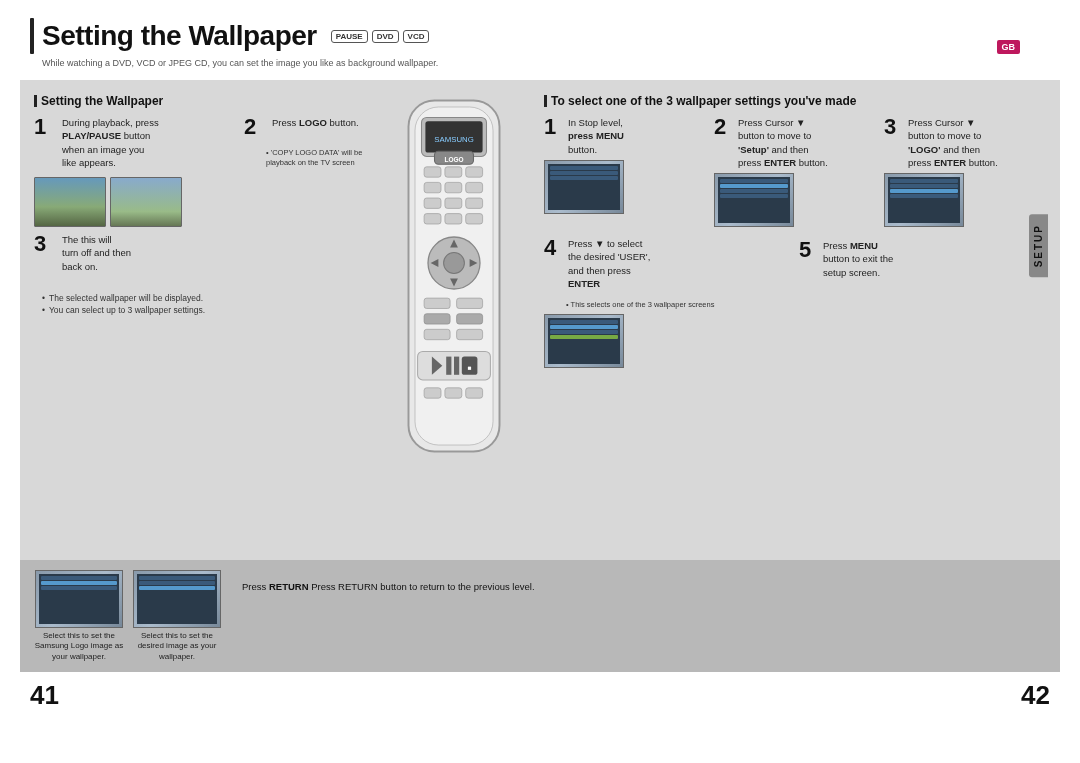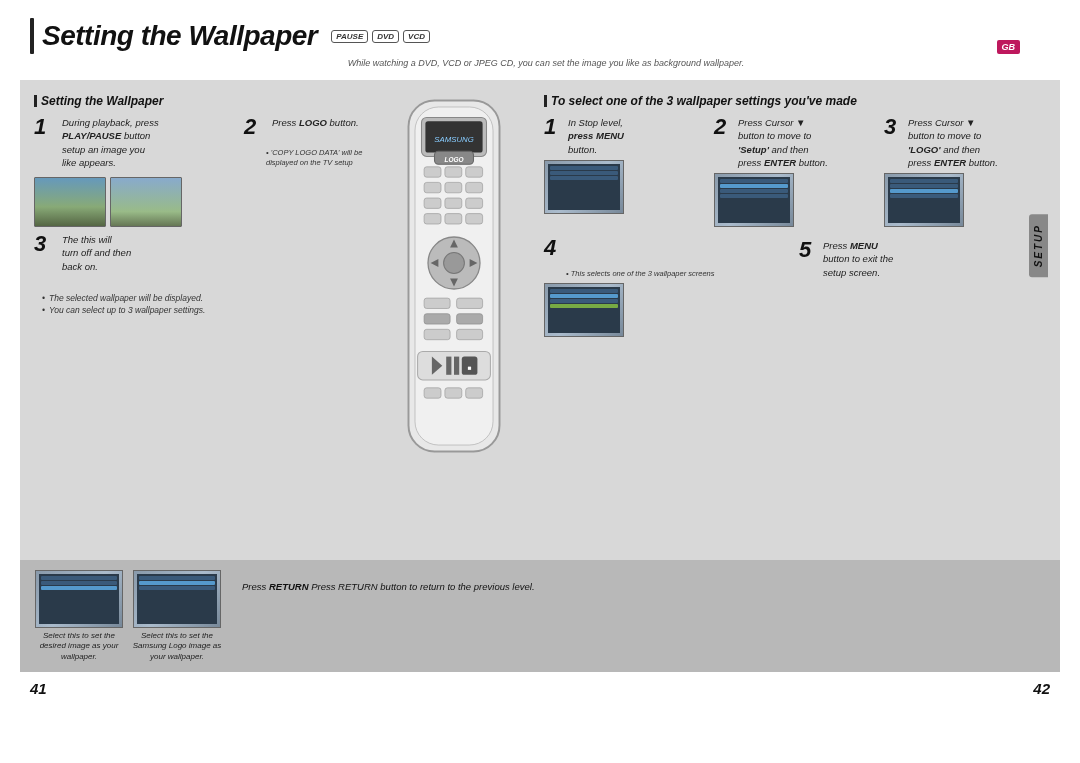--- a/index.html
+++ b/index.html
@@ -10,21 +10,20 @@
       font-family: Arial, sans-serif;
       font-size: 11px;
       overflow: hidden;
     }
 
     .page-container {
       width: 1080px;
       height: 763px;
       background: #fff;
       position: relative;
-      font-style: italic;
     }
 
     
     .top-section {
       background: #fff;
       padding: 18px 30px 12px 30px;
       display: flex;
       flex-direction: column;
     }
 
@@ -77,21 +76,20 @@
       position: absolute;
       right: 30px;
       top: 22px;
     }
 
     .subtitle {
       font-size: 9px;
       color: #555;
       margin-left: 12px;
       margin-top: 2px;
-      text-align: center;
     }
 
     
     .main-content {
       background: #d8d8d8;
       margin: 0 20px;
       padding: 14px 14px 10px 14px;
       display: flex;
       gap: 0;
       position: relative;
@@ -289,21 +287,21 @@
 
     
     .page-numbers {
       display: flex;
       justify-content: space-between;
       padding: 8px 30px;
       background: #fff;
     }
 
     .page-num {
-      font-size: 15px;
+      font-size: 26px;
       font-weight: bold;
       color: #111;
       text-align: right;
     }
 
     
     .setup-tab {
       position: absolute;
       right: -2px;
       top: 120px;
@@ -390,39 +388,39 @@
 
       <div style="display:flex; gap:8px; margin-bottom:6px;">
 
         <div style="flex:1;">
           <div class="step-row">
             <span class="step-number">1</span>
             <div class="step-text">
               <span>During playback, press</span><br>
               <strong>PLAY/PAUSE</strong>
               <span>button</span><br>
-              <span>setup an image you</span><br>
+              <span>when an image you</span><br>
               <span>like appears.</span>
             </div>
           </div>
 
           <div style="display:flex; gap:4px; margin-top:2px;">
             <div class="screen-thumb landscape-photo img-placeholder" style="width:72px;height:50px;border-radius:1px;"></div>
             <div class="screen-thumb portrait-photo img-placeholder" style="width:72px;height:50px;border-radius:1px;"></div>
           </div>
         </div>
 
         <div style="flex:0 0 120px; display:flex; flex-direction:column;">
           <div class="step-row">
             <span class="step-number">2</span>
             <div class="step-text">
               <span>Press </span><strong>LOGO</strong><span> button.</span>
             </div>
           </div>
-          <div style="font-size:7.5px; color:#333; margin-left:22px; margin-top:2px; line-height:1.3;">• 'COPY LOGO DATA' will be displayed on the TV setup</div>
+          <div style="font-size:7.5px; color:#333; margin-left:22px; margin-top:2px; line-height:1.3;">• 'COPY LOGO DATA' will be playback on the TV screen</div>
         </div>
       </div>
 
       <div class="step-row" style="margin-top:6px;">
         <span class="step-number">3</span>
         <div class="step-text">
           <span>The this will</span><br>
           <span>turn off and then</span><br>
           <span>back on.</span>
         </div>
@@ -565,20 +563,26 @@
             </div>
           </div>
         </div>
       </div>
 
       <div class="steps-row-bottom">
 
         <div class="step-col">
           <div class="step-header">
             <span class="step-number">4</span>
+            <div class="step-text">
+              <span>Press ▼ to select</span><br>
+              <span>the desired 'USER',</span><br>
+              <span>and then press</span><br>
+              <strong>ENTER</strong>
+            </div>
           </div>
           <div style="font-size:7.5px; color:#333; margin-left:22px; margin-top:6px; line-height:1.3;">• This selects one of the 3 wallpaper screens</div>
 
           <div class="screen-thumb img-placeholder" style="width:80px;height:54px;margin-top:4px;margin-left:0;">
             <div class="screen-inner">
               <div class="screen-menu">
                 <div class="menu-item-line"></div>
                 <div class="menu-item-selected"></div>
                 <div class="menu-item-line"></div>
                 <div class="menu-item-selected" style="background:#77aa44;"></div>
@@ -604,39 +608,39 @@
   </div>
 
   <div class="bottom-section">
     <div class="bottom-thumbs">
 
       <div class="bottom-thumb-item">
         <div class="screen-thumb-sm img-placeholder" style="width:88px;height:58px;">
           <div class="screen-inner">
             <div class="screen-menu">
               <div class="menu-item-line"></div>
+              <div class="menu-item-selected"></div>
               <div class="menu-item-line"></div>
-              <div class="menu-item-selected"></div>
-            </div>
-          </div>
-        </div>
-        <div class="bottom-thumb-label">Select this to set the desired image as your wallpaper.</div>
+            </div>
+          </div>
+        </div>
+        <div class="bottom-thumb-label">Select this to set the Samsung Logo image as your wallpaper.</div>
       </div>
 
       <div class="bottom-thumb-item">
         <div class="screen-thumb-sm img-placeholder" style="width:88px;height:58px;">
           <div class="screen-inner">
             <div class="screen-menu">
               <div class="menu-item-line"></div>
+              <div class="menu-item-line"></div>
               <div class="menu-item-selected"></div>
-              <div class="menu-item-line"></div>
-            </div>
-          </div>
-        </div>
-        <div class="bottom-thumb-label">Select this to set the Samsung Logo image as your wallpaper.</div>
+            </div>
+          </div>
+        </div>
+        <div class="bottom-thumb-label">Select this to set the desired image as your wallpaper.</div>
       </div>
     </div>
 
     <div class="bottom-notes">
       <div class="bottom-note">
         Press <strong>RETURN</strong> <span>Press RETURN button to return to the previous level.</span>
       </div>
     </div>
   </div>
 

